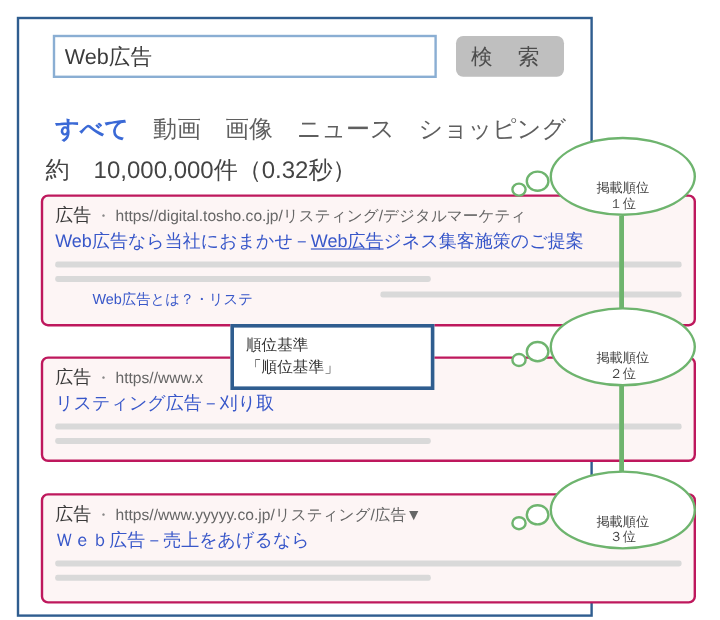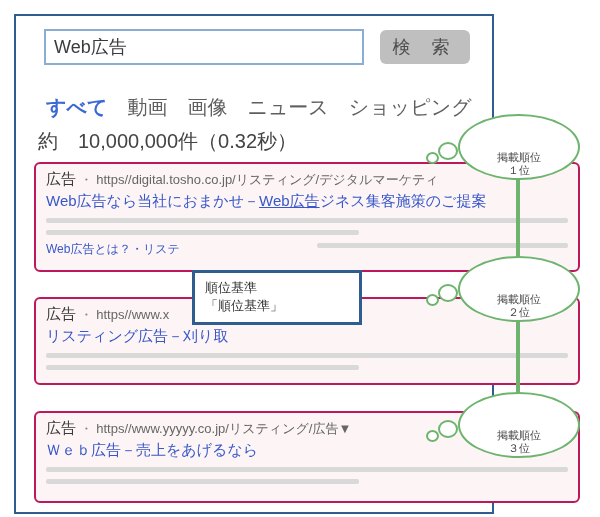--- a/index.html
+++ b/index.html
@@ -121,21 +121,21 @@
     color: #3857c9;
   }
   .sublink {
     display: flex;
     gap: 4px;
     align-items: center;
     flex-direction: column;
     width: 50%;
   }
   .sublink .greyline { width: 100%; margin-top: 2px; }
-  .sublink-label { align-self: flex-start; }
+  .sublink-label { align-self: flex-start; margin-left: 31px; }
   .criteria-box {
     position: absolute;
     left: 176px; top: 254px;
     width: 170px;
     background: #fff;
     border: 3px solid #2f5d8f;
     padding: 6px 10px 8px 10px;
     font-size: 13px;
     color: #333;
     line-height: 1.35;

